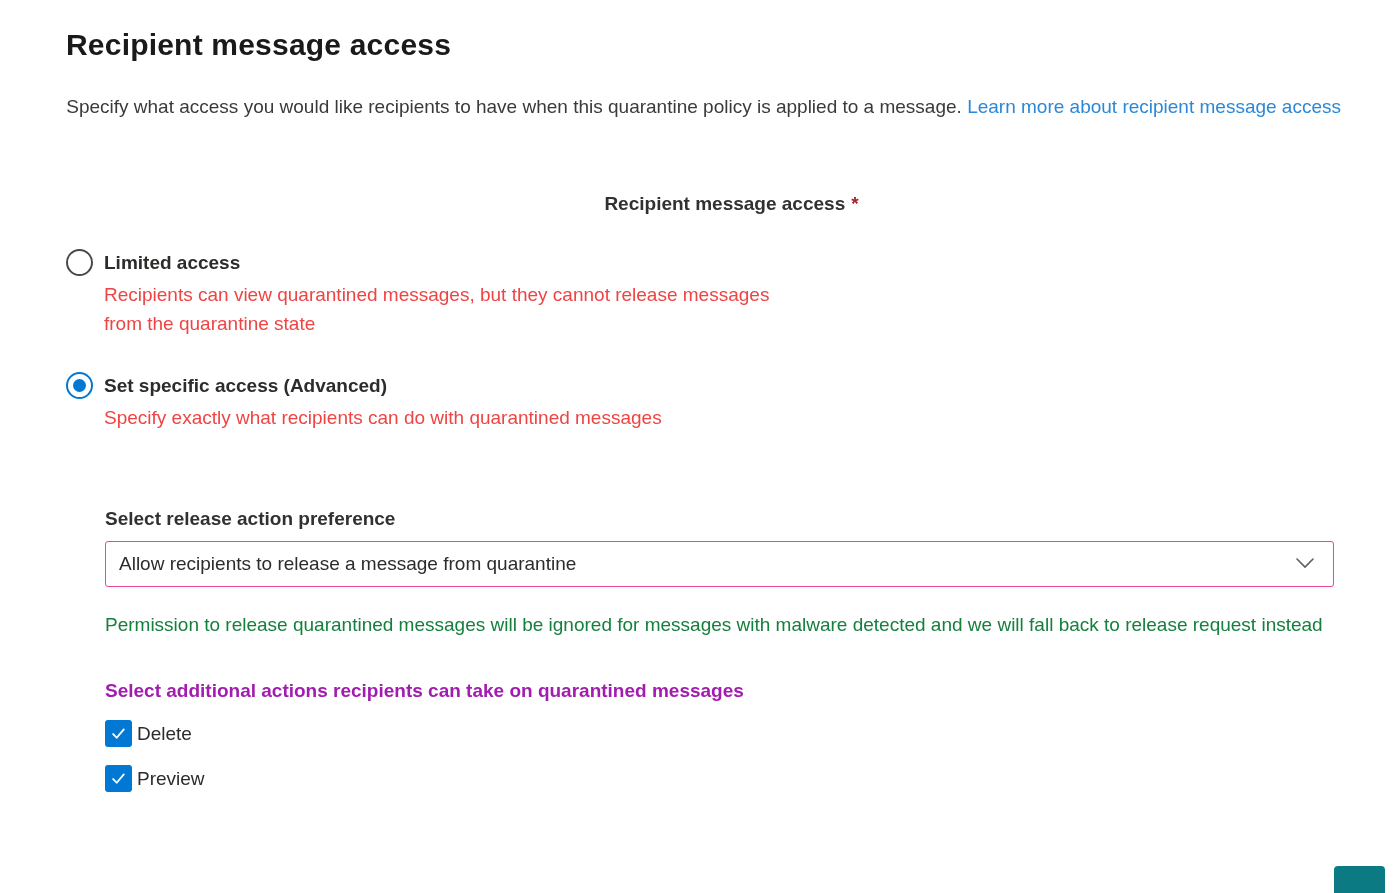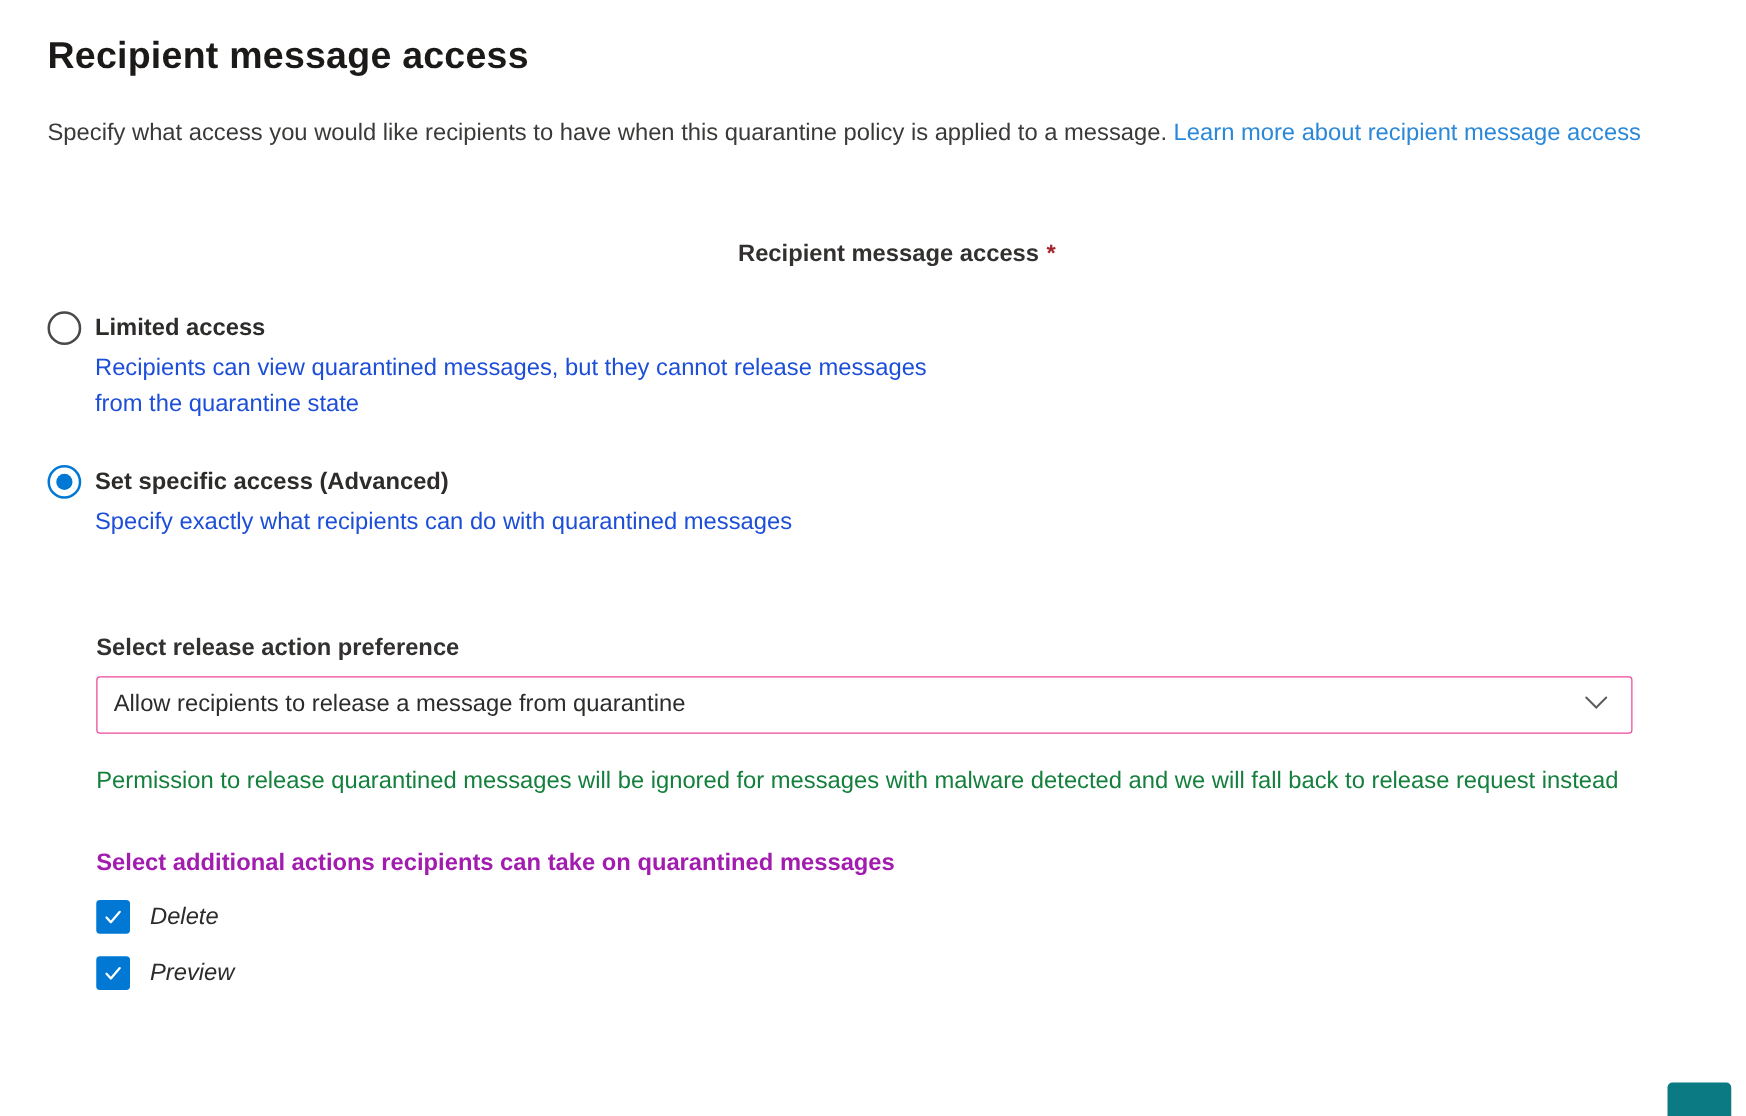--- a/index.html
+++ b/index.html
@@ -5,37 +5,38 @@
   * { margin: 0; padding: 0; box-sizing: border-box; }
   html, body {
     width: 1397px; height: 893px;
     background: #ffffff;
     overflow: hidden;
     font-family: "Liberation Sans", sans-serif;
     color: #252423;
     position: relative;
   }
   .page {
-    padding: 26px 0 0 38px;
+    padding: 26px 0 0 66px;
     width: 1397px;
     position: relative;
   }
   .page-title {
     font-size: 30px;
     font-weight: 700;
     color: #1b1a19;
     line-height: 38px;
     letter-spacing: 0.2px;
   }
   .intro {
     margin-top: 28px;
     font-size: 19px;
     line-height: 29px;
     color: #3b3a39;
     max-width: 1275px;
+    text-align: right;
   }
   .intro a {
     color: #2b88d8;
     text-decoration: none;
     cursor: pointer;
   }
   .field-label {
     margin-top: 72px;
     font-size: 19px;
     font-weight: 600;
@@ -72,21 +73,21 @@
     margin-left: 11px;
     font-size: 19px;
     font-weight: 700;
     color: #2d2c2b;
   }
   .radio-desc {
     margin-left: 38px;
     margin-top: 4px;
     font-size: 19px;
     line-height: 29px;
-    color: #1d4ed8;
+    color: #ef4444;
     max-width: 700px;
   }
   
   .subsection {
     margin-top: 76px;
     margin-left: 39px;
     width: 1229px;
   }
   .sub-label {
     font-size: 19px;
@@ -139,24 +140,23 @@
     border-radius: 3px;
     background: #fff;
     flex: 0 0 27px;
     display: flex; align-items: center; justify-content: center;
   }
   .checkbox-box.checked {
     background: #0078d4;
     border-color: #0078d4;
   }
   .checkbox-label {
-    margin-left: 16px;
+    margin-left: 5px;
     font-size: 19px;
     color: #2d2c2b;
-    font-style: italic;
   }
   
   .help-button {
     position: absolute;
     left: 1334px;
     top: 866px;
     width: 51px;
     height: 64px;
     background: #0b7a83;
     border-radius: 4px;

